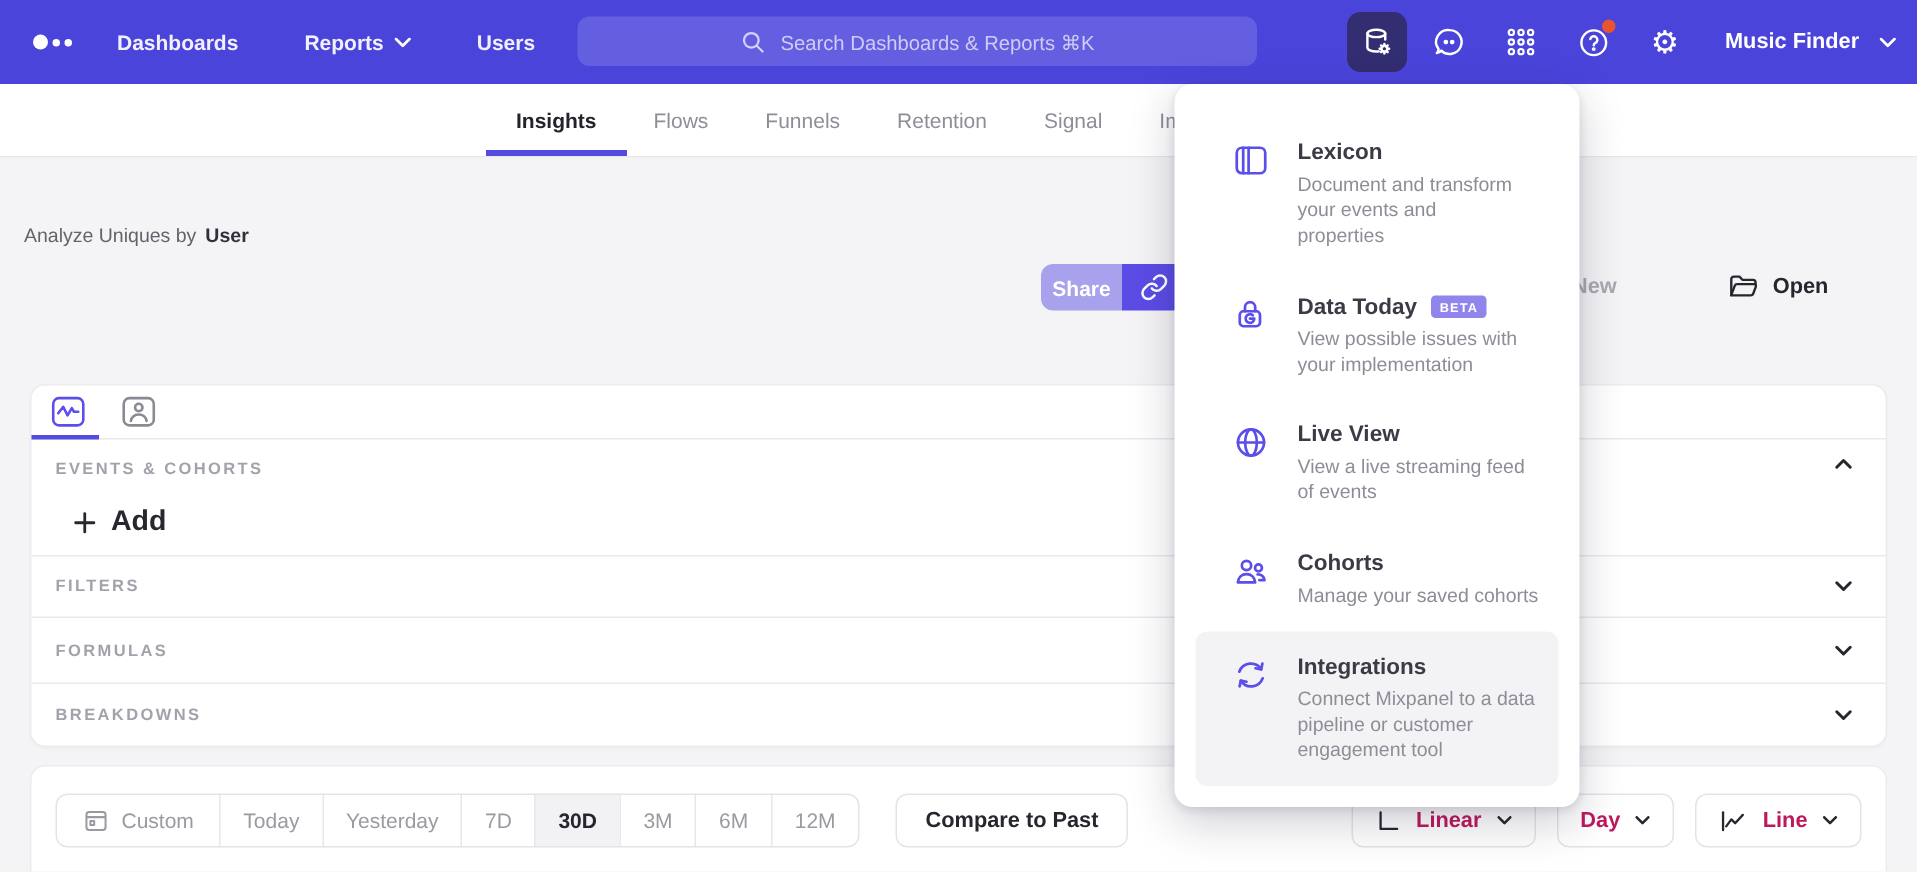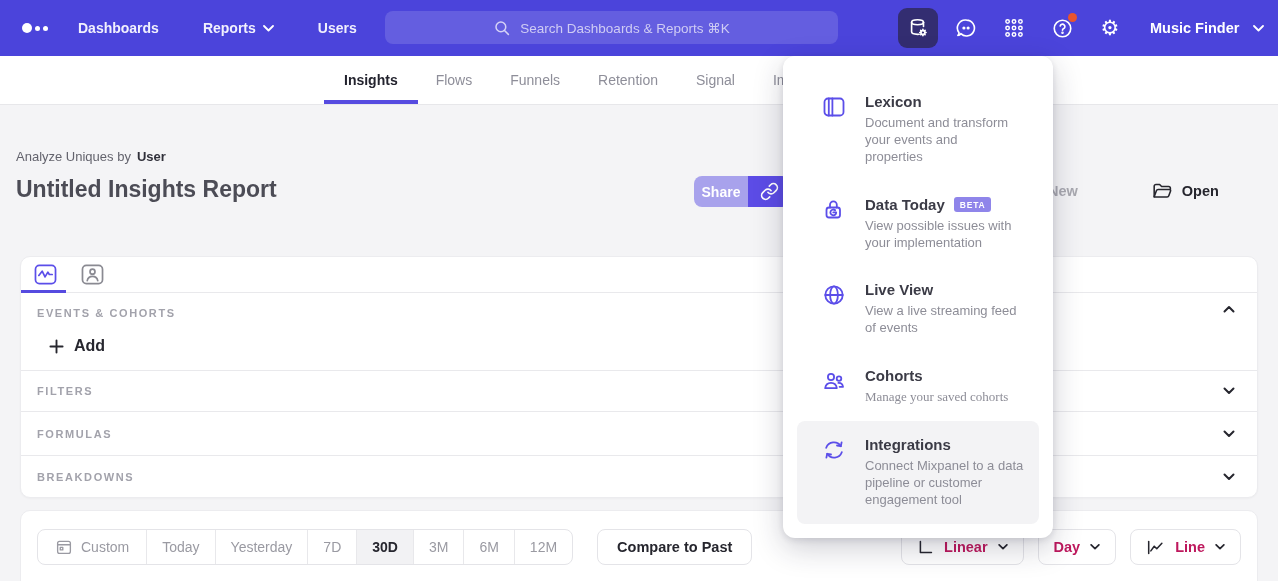--- a/index.html
+++ b/index.html
@@ -55,21 +55,21 @@
   .main-card { position:absolute; left:20px; top:256px; width:1238px; background:#fff; border-radius:10px;
                border:1px solid #ececef; box-shadow:0 1px 2px rgba(0,0,0,0.03); }
   .row { position:relative; }
   .icon-tabs { height:36px; border-bottom:1px solid #e9e9ec; display:flex; align-items:center; padding-left:13px; gap:24px; }
   .icon-tab { width:23px; height:21px; display:flex; align-items:center; justify-content:center; cursor:pointer; }
   .it-underline { position:absolute; left:0; bottom:-1px; width:45px; height:3px; background:#564be0; }
   .section-head { height:78px; border-bottom:1px solid #e9e9ec; }
   .sec-label { position:absolute; left:16px; top:14px; font-size:11px; font-weight:700; letter-spacing:1.6px; color:#a2a2ab; }
   .sec-chev { position:absolute; right:22px; cursor:pointer; }
   .add-btn { position:absolute; left:28px; top:44px; display:flex; align-items:center; gap:10px;
-             font-size:16px; font-weight:700; color:#27272f; background:none; border:none; cursor:pointer; font-family:inherit; }
+             font-size:19px; font-weight:700; color:#27272f; background:none; border:none; cursor:pointer; font-family:inherit; }
   .collapse-row { height:44px; border-bottom:1px solid #e9e9ec; }
   .collapse-row:last-child { border-bottom:none; }
   .collapse-row .sec-label { top:50%; transform:translateY(-50%); }
   .collapse-row .sec-chev { top:50%; transform:translateY(-50%); }
 
   
   .bottom-card { position:absolute; left:20px; top:510px; width:1238px; height:80px; background:#fff;
                  border:1px solid #ececef; border-radius:10px 10px 0 0; }
   .toolbar { position:absolute; left:16px; top:18px; display:flex; align-items:center; }
   .seg-control { display:flex; height:36px; border:1px solid #e4e4e8; border-radius:8px; overflow:hidden; background:#fff; }
@@ -88,21 +88,21 @@
               box-shadow:0 10px 30px rgba(30,30,60,0.22), 0 2px 6px rgba(30,30,60,0.12); z-index:50;
               padding:22px 14px 14px 14px; }
   .menu-item { display:flex; padding:15px 10px 15px 25px; border-radius:8px; cursor:pointer; }
   .menu-item.highlighted { background:#f3f3f5; }
   .mi-icon { flex:0 0 24px; width:24px; height:24px; margin-right:19px; margin-top:2px; }
   .mi-title { font-size:15px; font-weight:700; color:#3b3b46; display:flex; align-items:center; }
   .mi-badge { display:inline-block; margin-left:9px; background:#8f85ea; color:#fff; font-size:8.5px; font-weight:700;
               letter-spacing:0.8px; padding:3px 6px 2px; border-radius:3px; }
   .mi-desc { margin-top:5px; font-size:13px; line-height:1.3; color:#8d8d97; }
   .dw-lexicon { max-width:152px; } .dw-audit { max-width:186px; } .dw-live { max-width:180px; }
-  .dw-cohorts { max-width:200px;font-family:Liberation Serif, serif; } .dw-integrations { max-width:172px; }
+  .dw-cohorts { max-width:200px; } .dw-integrations { max-width:172px; }
 
   svg { display:block; }
 </style>
 </head>
 <body>
 
 <div class="stage">
 
   <header class="topnav">
     <div class="logo">
@@ -188,21 +188,20 @@
       <div class="tab">Funnels</div>
       <div class="tab">Retention</div>
       <div class="tab">Signal</div>
       <div class="tab">Im</div>
     </div>
   </div>
 
   <div class="eyebrow">
     <span>Analyze Uniques by</span><b>User</b>
   </div>
-  <h1 class="page-title">Untitled Insights Report</h1>
 
   <div class="share-group">
     <button class="share-btn">Share</button>
     <button class="link-btn">
       <svg width="19" height="19" viewBox="0 0 24 24" fill="none" stroke="#fff" stroke-width="2.1" stroke-linecap="round" stroke-linejoin="round">
         <path d="M10 13a5 5 0 0 0 7.54.54l3-3a5 5 0 0 0-7.07-7.07l-1.72 1.71"></path>
         <path d="M14 11a5 5 0 0 0-7.54-.54l-3 3a5 5 0 0 0 7.07 7.07l1.71-1.71"></path>
       </svg>
     </button>
   </div>

